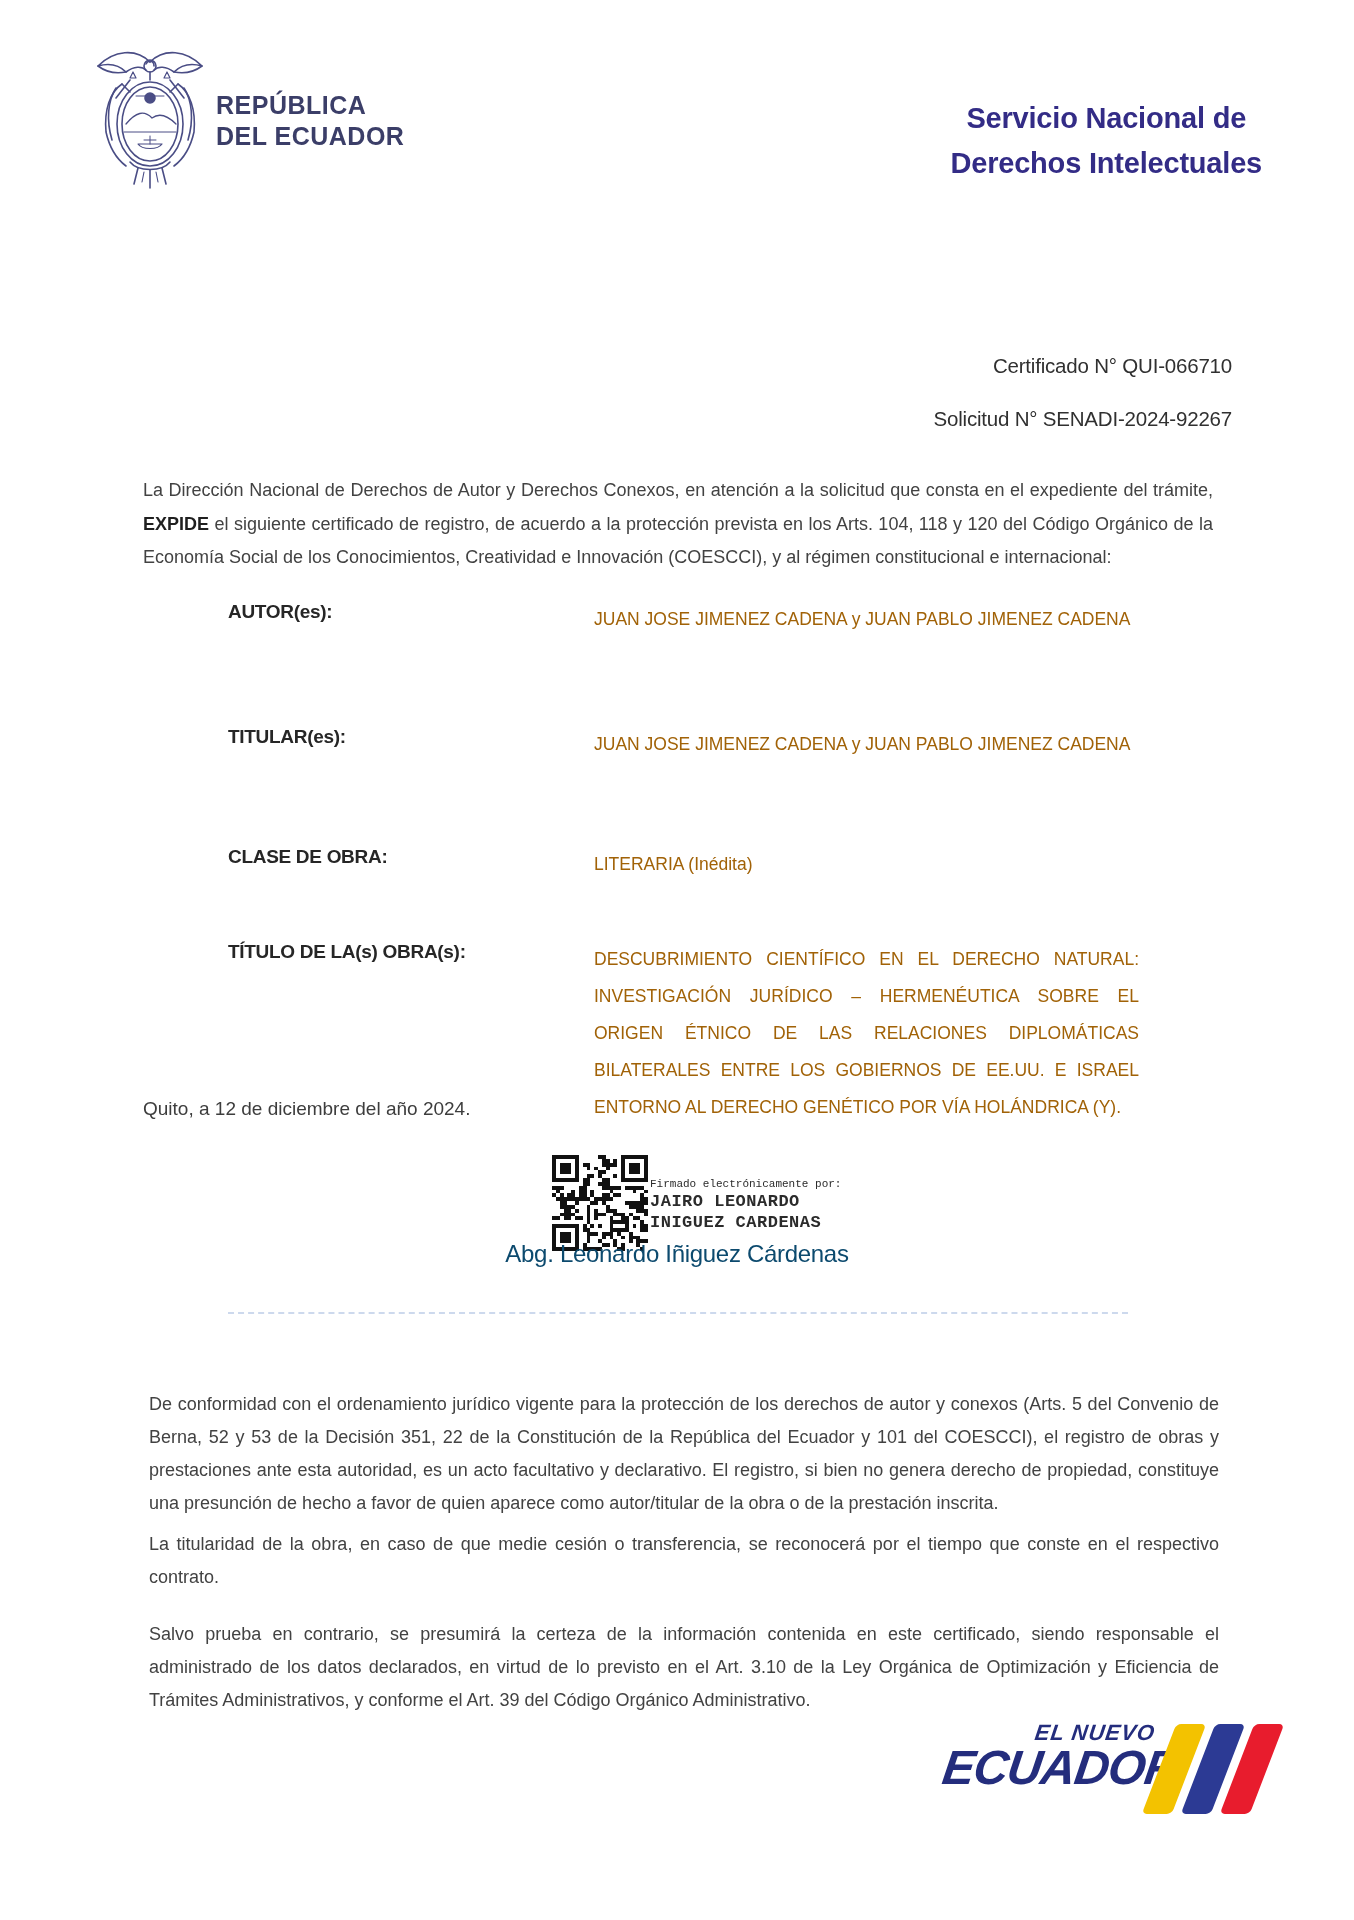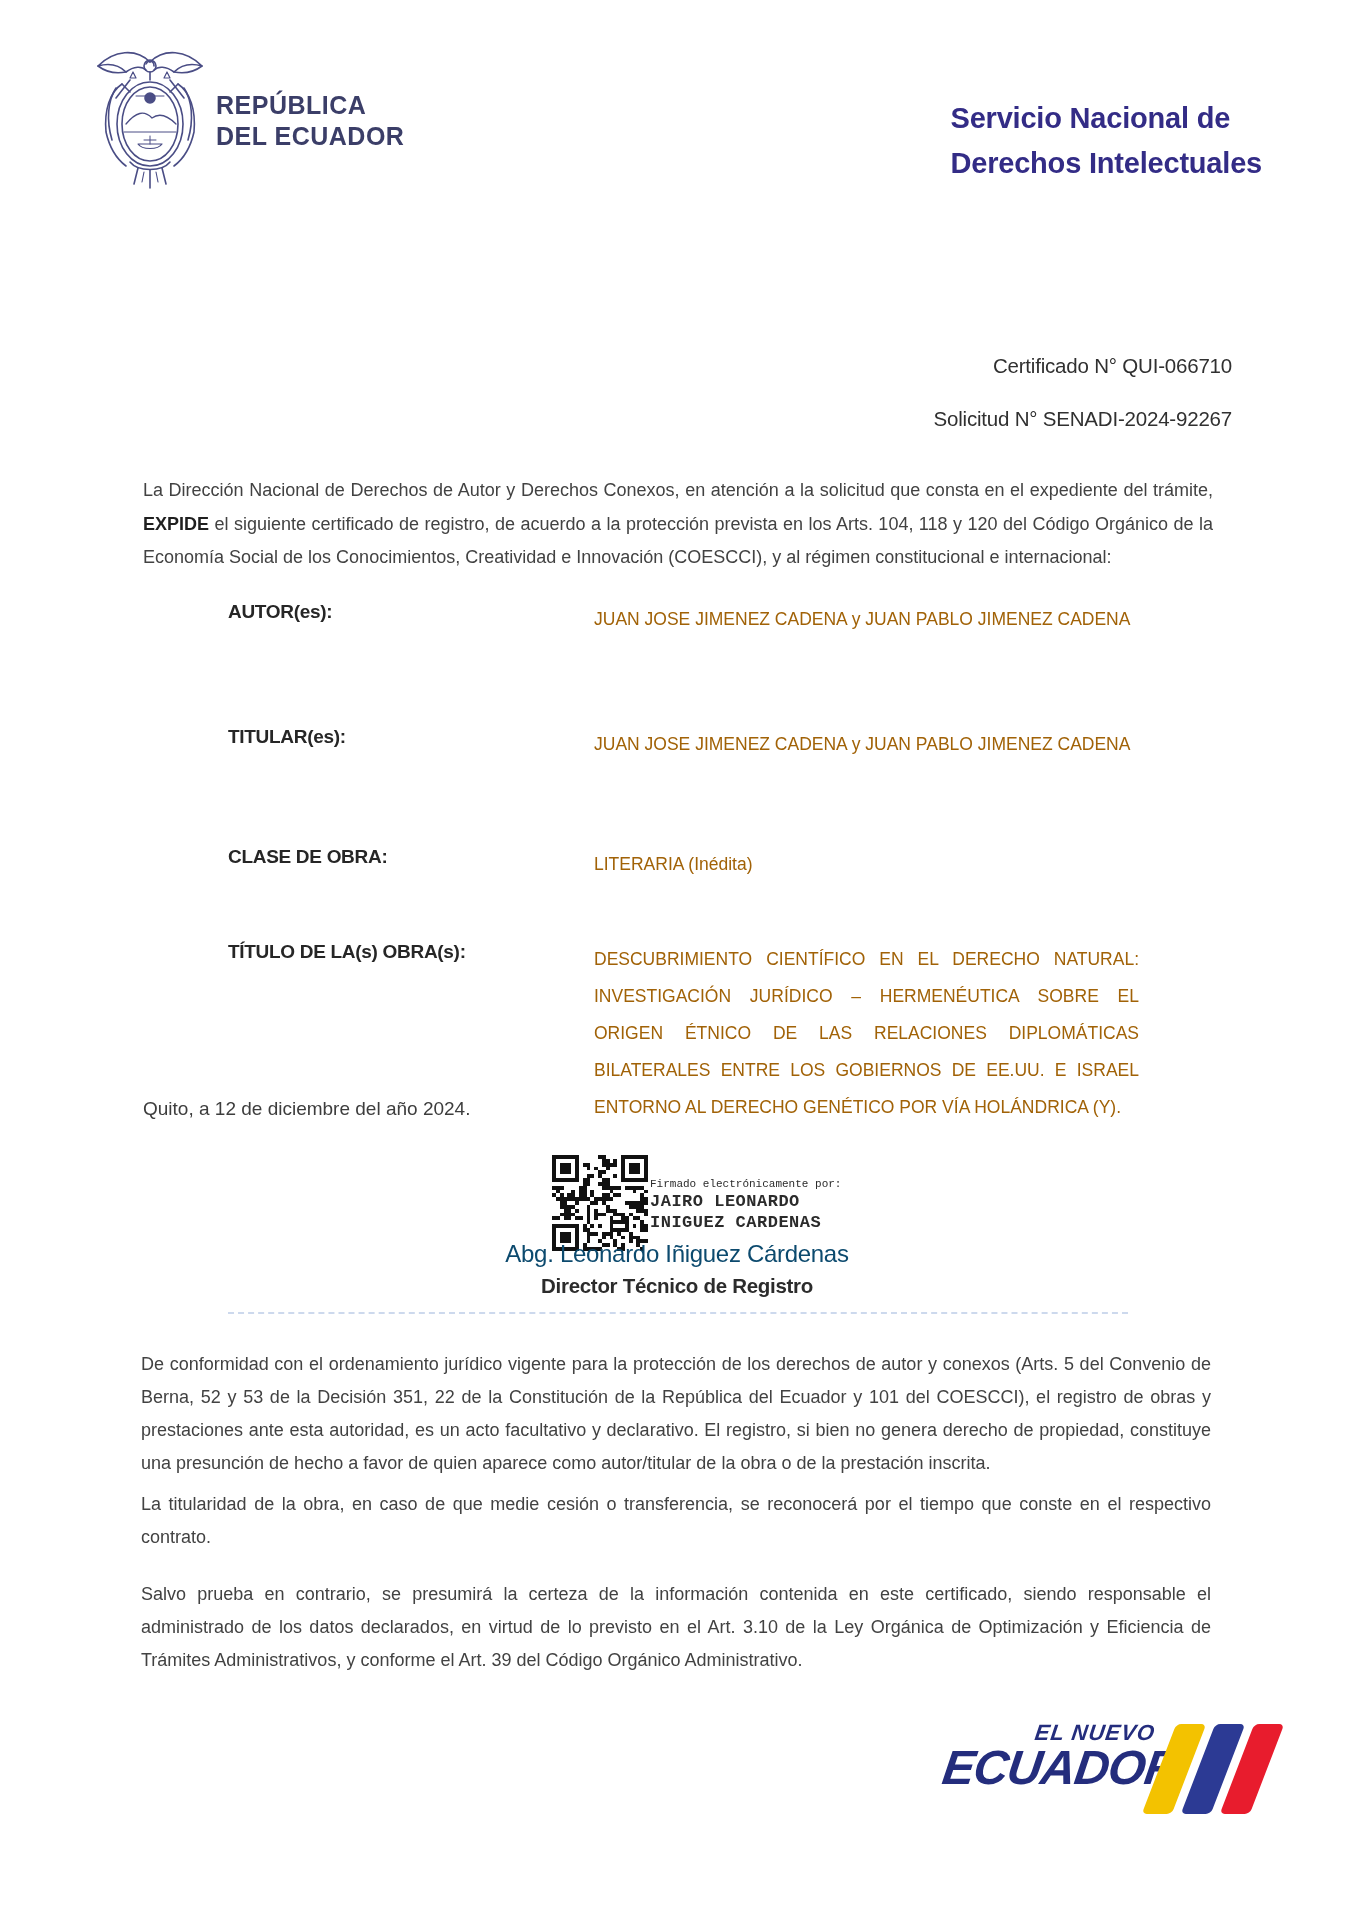--- a/index.html
+++ b/index.html
@@ -19,21 +19,21 @@
     font-family:"Liberation Sans",sans-serif;color:var(--text-body);
   }
   
   .coat{position:absolute;left:86px;top:40px;width:128px;height:158px;}
   .republic{
     position:absolute;left:216px;top:90px;
     font-size:25px;font-weight:bold;line-height:31px;
     color:var(--republic-navy);letter-spacing:.5px;
   }
   .agency{
-    position:absolute;right:92px;top:96px;text-align:left;
+    position:absolute;right:92px;top:96px;text-align:center;
     font-size:29px;font-weight:bold;line-height:45px;
     color:var(--brand-indigo);letter-spacing:-.2px;
   }
   
   .doc-title{
     position:absolute;left:0;top:274px;width:100%;text-align:center;
     font-size:27px;font-weight:bold;color:var(--text-dark);letter-spacing:-.3px;
   }
   .cert-no,.req-no{
     position:absolute;right:122px;text-align:right;
@@ -72,22 +72,22 @@
   }
   .signer-role{
     position:absolute;left:0;top:1274px;width:100%;text-align:center;
     font-size:20.5px;font-weight:bold;color:#2c2c2c;letter-spacing:-.3px;
   }
   .divider{
     position:absolute;left:228px;top:1312px;width:900px;height:0;
     border-top:2px dashed var(--divider-blue);
   }
   .legal{
-    position:absolute;left:141px;width:1070px;
-    font-size:18px;line-height:33px;text-align:justify;color:var(--text-body);
+    position:absolute;left:149px;width:1070px;
+    font-size:18px;line-height:33px;text-align:justify;color:var(--text-body);margin-top:40px;
   }
   .legal-1{top:1348px;}
   .legal-2{top:1488px;}
   .legal-3{top:1578px;}
   
   .footer-logo{position:absolute;left:943px;top:1720px;width:330px;height:100px;}
   .el-nuevo{
     position:absolute;left:92px;top:0;
     font-size:22px;font-weight:bold;font-style:italic;color:var(--logo-navy);
     letter-spacing:1px;transform:skewX(-8deg);
@@ -389,21 +389,20 @@
       <rect x="0" y="18" width="7" height="7" fill="#111111"></rect>
       <rect x="1" y="19" width="5" height="5" fill="#ffffff"></rect>
       <rect x="2" y="20" width="3" height="3" fill="#111111"></rect>
     </svg>
   <div class="stamp">
     <div class="s-small">Firmado electrónicamente por:</div>
     <div class="s-name">JAIRO LEONARDO</div>
     <div class="s-name">INIGUEZ CARDENAS</div>
   </div>
   <div class="signer-name">Abg. Leonardo Iñiguez Cárdenas</div>
-  <div class="signer-role">Director Técnico de Registro</div>
 
   <div class="divider"></div>
 
   <div class="legal legal-1">De conformidad con el ordenamiento jurídico vigente para la protección de los derechos de autor y conexos (Arts. 5 del Convenio de Berna, 52 y 53 de la Decisión 351, 22 de la Constitución de la República del Ecuador y 101 del COESCCI), el registro de obras y prestaciones ante esta autoridad, es un acto facultativo y declarativo. El registro, si bien no genera derecho de propiedad, constituye una presunción de hecho a favor de quien aparece como autor/titular de la obra o de la prestación inscrita.</div>
   <div class="legal legal-2">La titularidad de la obra, en caso de que medie cesión o transferencia, se reconocerá por el tiempo que conste en el respectivo contrato.</div>
   <div class="legal legal-3">Salvo prueba en contrario, se presumirá la certeza de la información contenida en este certificado, siendo responsable el administrado de los datos declarados, en virtud de lo previsto en el Art. 3.10 de la Ley Orgánica de Optimización y Eficiencia de Trámites Administrativos, y conforme el Art. 39 del Código Orgánico Administrativo.</div>
 
   <div class="footer-logo">
     <div class="el-nuevo">EL NUEVO</div>
     <div class="ecuador-word">ECUADOR</div>

